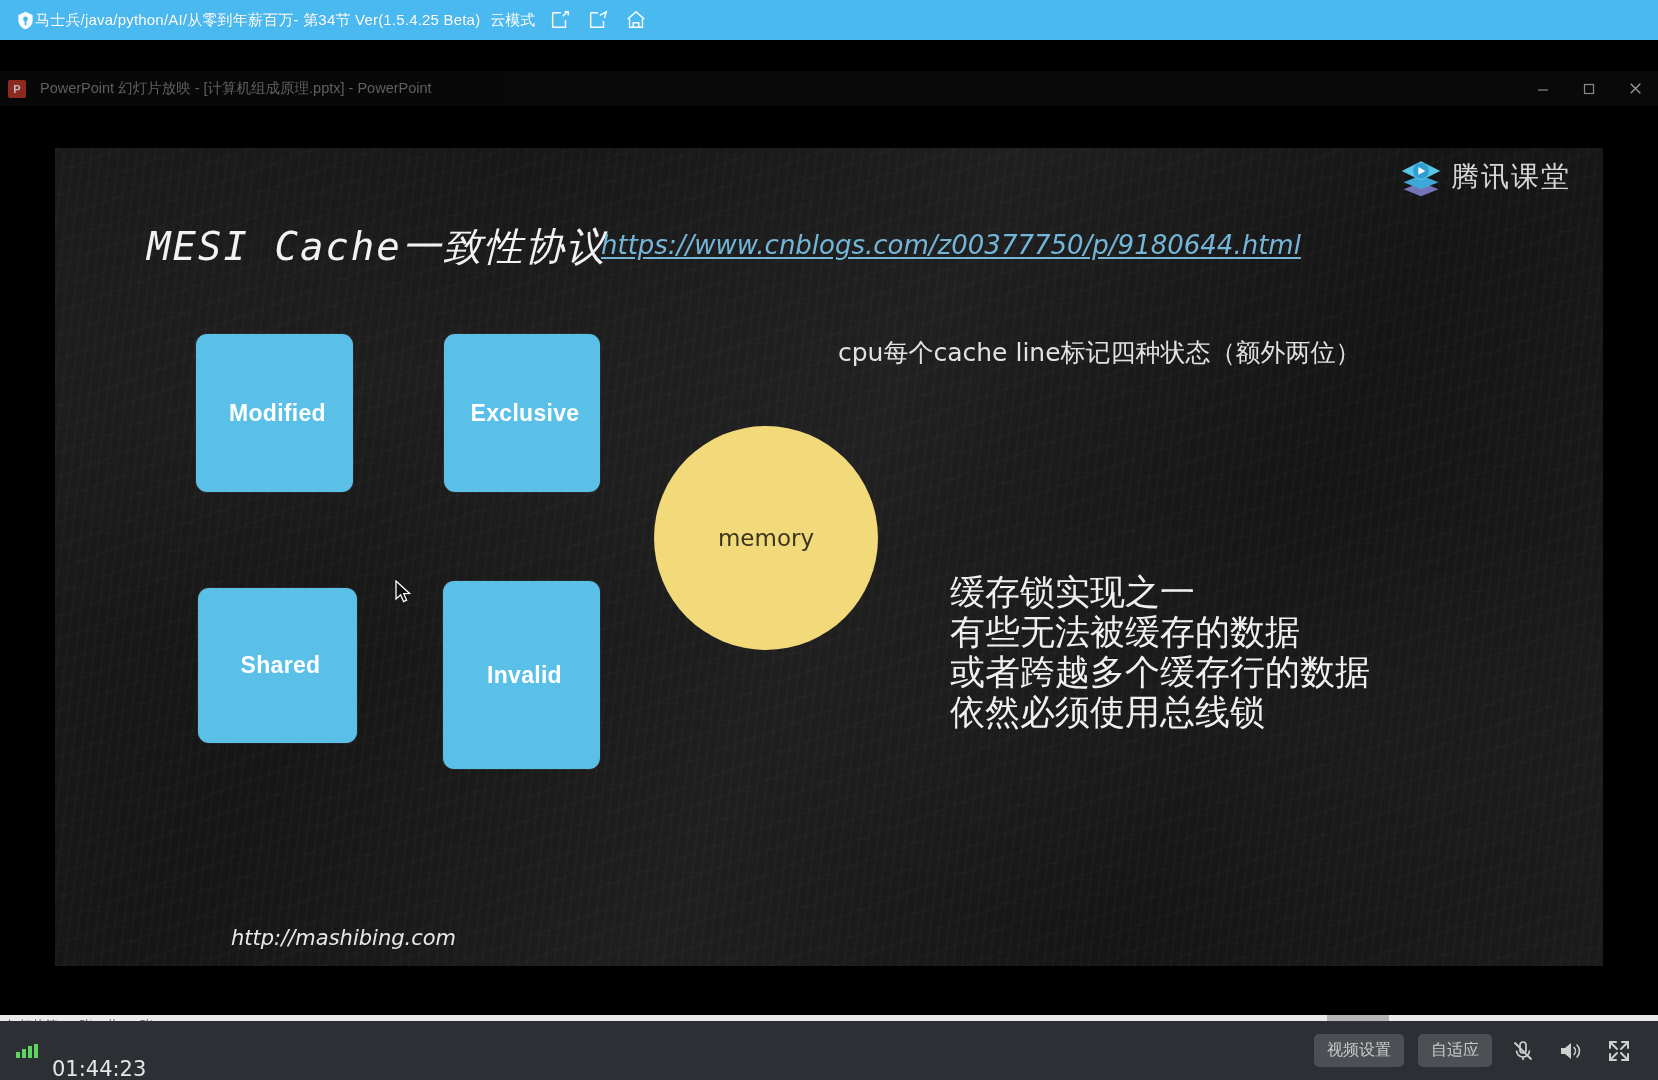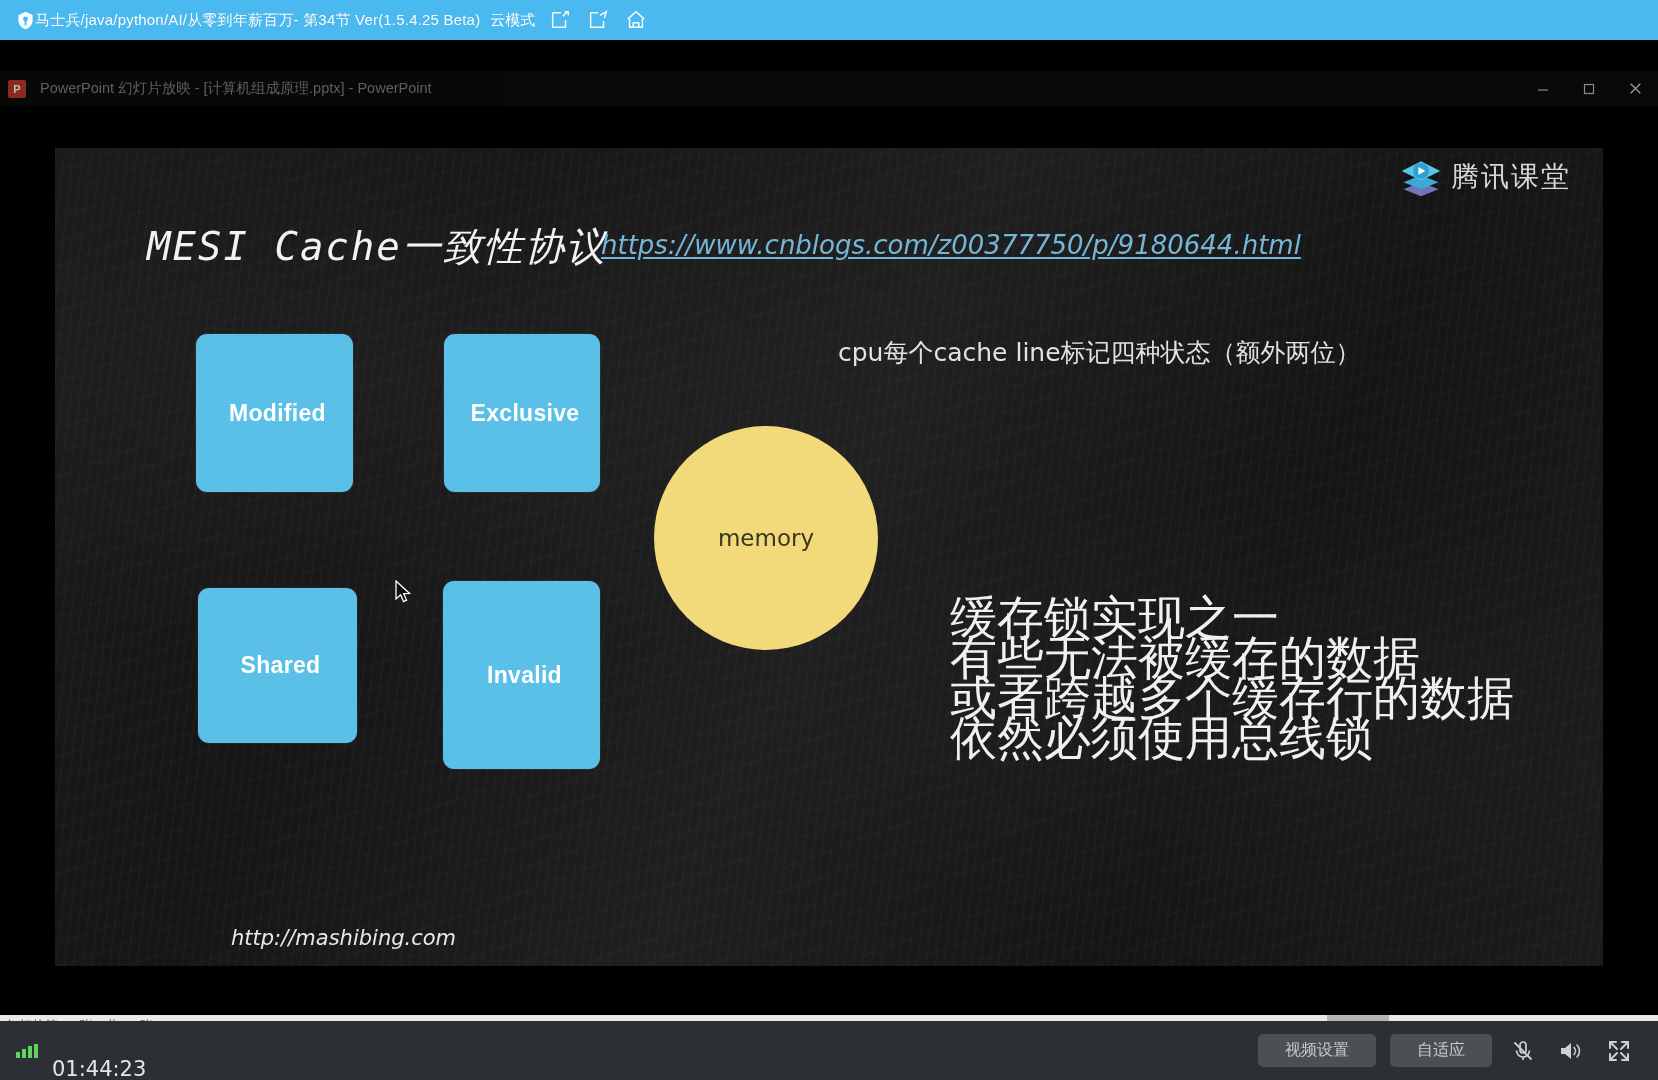--- a/index.html
+++ b/index.html
@@ -140,24 +140,23 @@
     position: absolute; left: 599px; top: 278px;
     width: 224px; height: 224px; border-radius: 50%;
     background: #f2d97a;
     display: flex; align-items: center; justify-content: center;
     color: #3a3520; font-size: 23px;
     font-family: "DejaVu Sans", "Liberation Sans", sans-serif;
   }
 
   .note-lock {
     position: absolute; left: 895px; top: 424px;
-    color: #f0f0f0; font-size: 47px; line-height: 40px;
+    color: #f0f0f0; font-size: 35px; line-height: 40px;
     font-family: "DejaVu Serif", "Liberation Serif", serif;
     white-space: nowrap;
-    margin-top: 26px;
   }
   .note-lock div { margin-bottom: 0; }
 
   .footer-link {
     position: absolute; left: 176px; top: 778px;
     font-size: 21px; color: #e8e8e8;
     font-family: "DejaVu Sans", "Liberation Sans", sans-serif;
     font-style: italic;
   }
 
@@ -211,21 +210,21 @@
     color: #e6e6e6; font-size: 21px; margin-left: 14px;
     font-family: "DejaVu Sans", "Liberation Sans", sans-serif;
     margin-top: 37px;
   }
   .player-right {
     margin-left: auto; display: flex; align-items: center; gap: 14px;
     padding-right: 22px;
   }
   .pill-btn {
     background: #4c5054; color: #c9c9c9;
-    font-size: 16px; padding: 6px 27px; border-radius: 5px;
+    font-size: 16px; padding: 6px 13px; border-radius: 5px;
     white-space: nowrap;
     font-family: "DejaVu Sans", "Liberation Sans", sans-serif;
   }
   .player-icon {
     width: 34px; height: 30px;
     display: flex; align-items: center; justify-content: center;
     color: #cfcfcf;
   }
   .player-icon svg { display: block; }
 </style>

